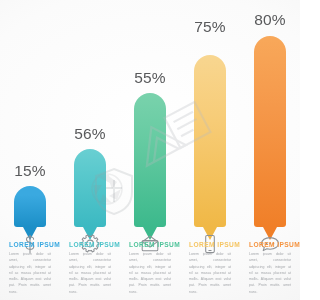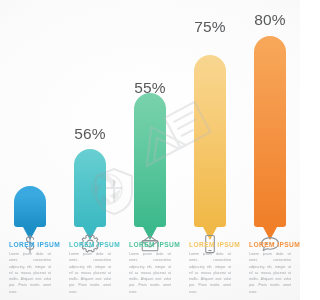--- a/index.html
+++ b/index.html
@@ -189,20 +189,21 @@
   <div class="wm-shield">
     <svg viewBox="0 0 44 50" aria-hidden="true">
       <path d="M22 3 L40 10 V26 C40 38 32 45 22 48 C12 45 4 38 4 26 V10 Z" fill="none" stroke="#9aa0a4" stroke-width="2"></path>
       <path d="M22 14 V36 M14 22 H30" stroke="#9aa0a4" stroke-width="2" fill="none"></path>
     </svg>
   </div>
 
   <div class="columns">
 
     <div class="col">
+      <div class="pct" style="top:163px;">15%</div>
       <div class="bar" style="height:41px; --tail:#1c8fc7;
            background:linear-gradient(180deg,#3aa9e0 0%,#3aa9e0 22%,#1c8fc7 100%);"></div>
       <div class="icon">
         <svg viewBox="0 0 22 24" aria-hidden="true">
           <path d="M11 3.2 V20.8"></path>
           <path d="M14.6 7.2 C14.6 5.6 13 4.7 11 4.7 C9 4.7 7.5 5.7 7.5 7.4
                    C7.5 9.3 9.3 10 11 10.6 C12.9 11.3 14.8 12 14.8 14.2
                    C14.8 16.2 13 17.3 11 17.3 C8.9 17.3 7.2 16.3 7.2 14.5"></path>
         </svg>
       </div>
@@ -229,21 +230,21 @@
           <circle cx="11" cy="11.5" r="3.4"></circle>
         </svg>
       </div>
       <div class="caption">
         <div class="cap-title" style="color:#4cc3c9;">LOREM IPSUM</div>
         <div class="cap-body">Lorem ipsum dolor sit amet, consectetur adipiscing elit, integer at nil ac massa placerat at mollis. Aliquam erat volut pat. Proin mattis amet nunc.</div>
       </div>
     </div>
 
     <div class="col">
-      <div class="pct" style="top:80px;">55%</div>
+      <div class="pct" style="top:70px;">55%</div>
       <div class="bar" style="height:134px; --tail:#3cb98c;
            background:linear-gradient(180deg,#79d2ac 0%,#66cba2 35%,#3cb98c 100%);"></div>
       <div class="icon">
         <svg viewBox="0 0 22 24" aria-hidden="true">
           <rect x="3.2" y="8.4" width="15.6" height="10.4" rx="1.1"></rect>
           <path d="M3.2 9.4 L11 15.2 L18.8 9.4"></path>
           <path d="M11 4.2 L17.6 9 L4.4 9 Z"></path>
         </svg>
       </div>
       <div class="caption">

